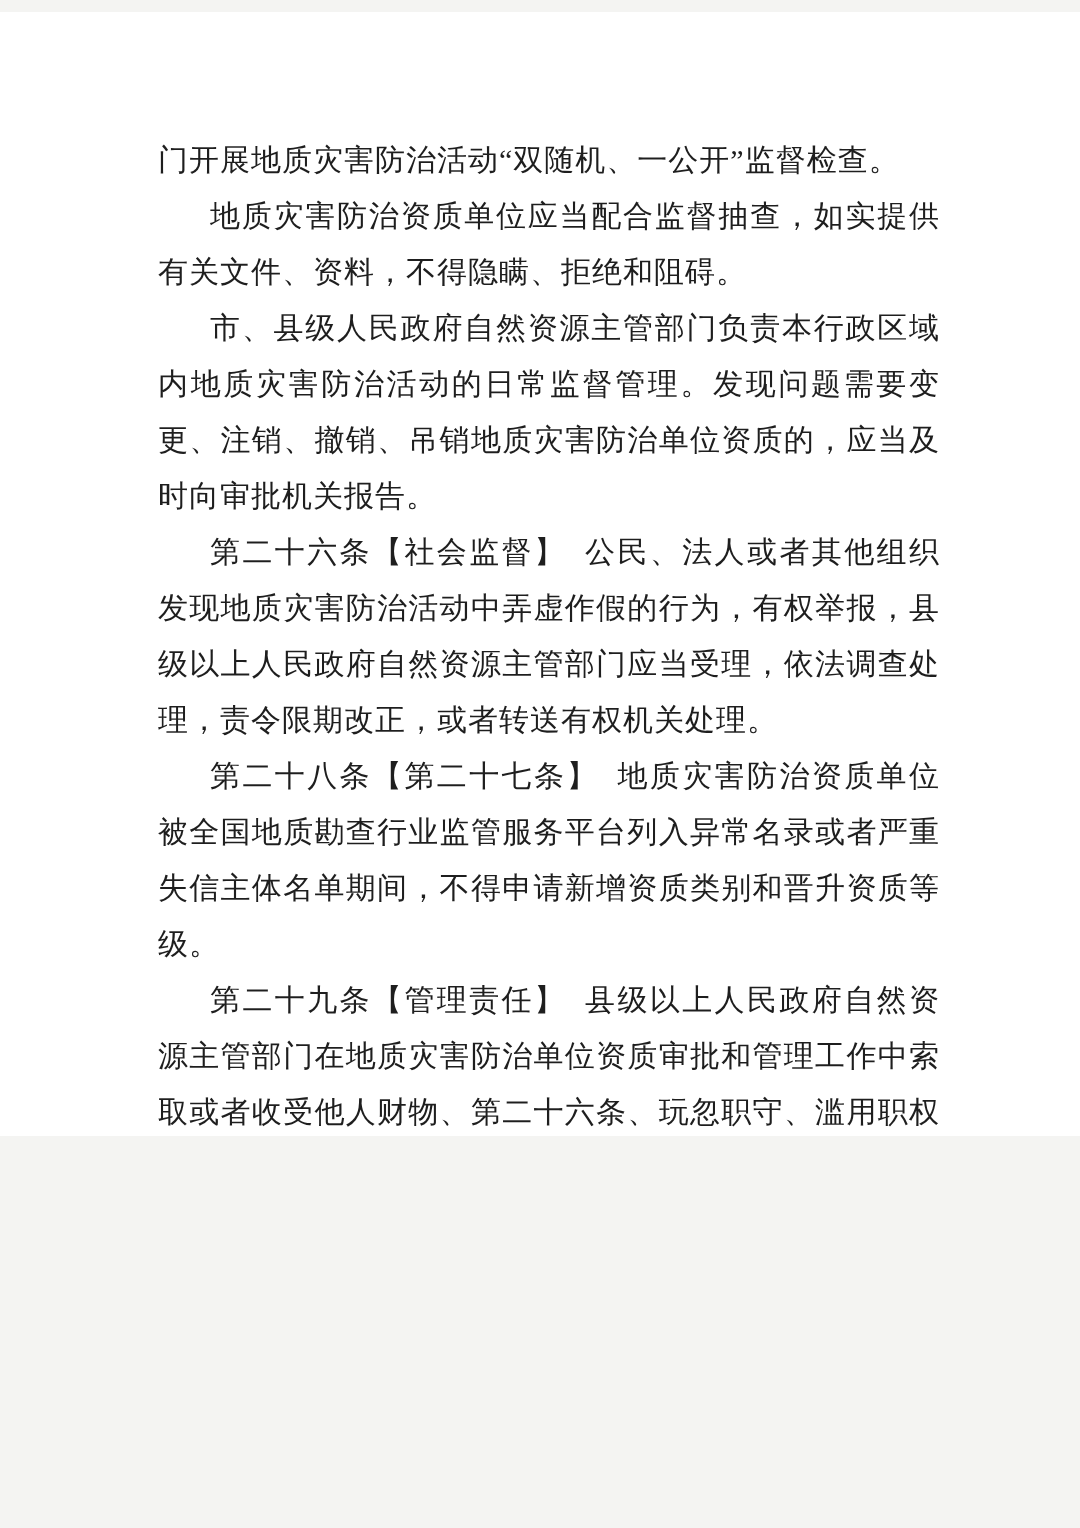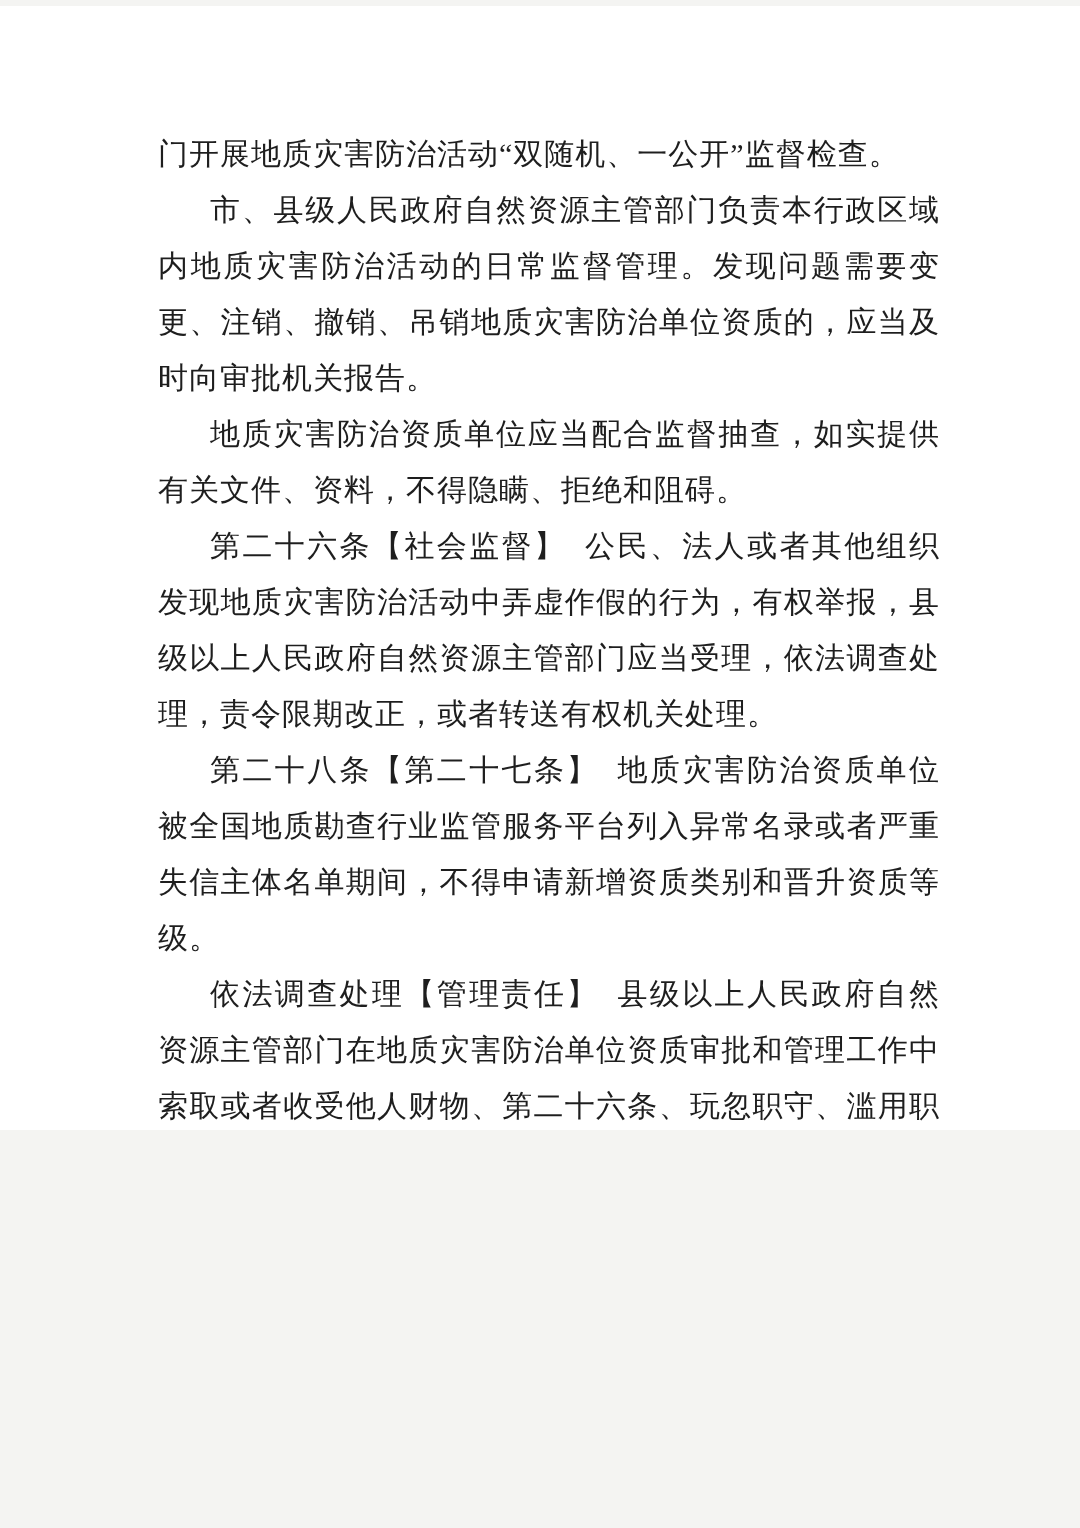--- a/index.html
+++ b/index.html
@@ -9,21 +9,21 @@
   body {
     width: 1080px;
     height: 1528px;
     background: #f4f4f2;
     font-family: "Liberation Serif", "DejaVu Serif", serif;
   }
   .page {
     position: relative;
     width: 1080px;
     height: 1124px;
-    margin: 6px auto;
+    margin: 12px auto;
     background: #ffffff;
     overflow: hidden;
     color: #1e1e1e;
   }
   .doc-body {
     position: absolute;
     left: 158px;
     top: 120px;
     width: 782px;
   }
@@ -64,28 +64,28 @@
 </style>
 </head>
 <body>
 
 <div class="page">
 
   <div class="doc-body">
 
     <p class="para no-indent"><span class="p-text">门开展地质灾害防治活动“双随机、一公开”监督检查。</span></p>
 
+    <p class="para"><span class="p-text">地质灾害防治资质单位应当配合监督抽查，如实提供有关文件、资料，不得隐瞒、拒绝和阻碍。</span></p>
+
     <p class="para"><span class="p-text">市、县级人民政府自然资源主管部门负责本行政区域内地质灾害防治活动的日常监督管理。发现问题需要变更、注销、撤销、吊销地质灾害防治单位资质的，应当及时向审批机关报告。</span></p>
-
-    <p class="para"><span class="p-text">地质灾害防治资质单位应当配合监督抽查，如实提供有关文件、资料，不得隐瞒、拒绝和阻碍。</span></p>
 
     <p class="para"><span class="p-head">第二十六条【社会监督】</span><span class="p-text">公民、法人或者其他组织发现地质灾害防治活动中弄虚作假的行为，有权举报，县级以上人民政府自然资源主管部门应当受理，依法调查处理，责令限期改正，或者转送有权机关处理。</span></p>
 
 
     <p class="para"><span class="p-head">第二十八条【第二十七条】</span><span class="p-text">地质灾害防治资质单位被全国地质勘查行业监管服务平台列入异常名录或者严重失信主体名单期间，不得申请新增资质类别和晋升资质等级。</span></p>
 
-    <p class="para"><span class="p-head">依法调查处理【管理责任】</span><span class="p-text">县级以上人民政府自然资源主管部门在地质灾害防治单位资质审批和管理工作中索取或者收受他人财物、第二十六条、玩忽职守、滥用职权的，对直接负责的主管人员和其他直接责任人员依法给予处分</span></p>
+    <p class="para"><span class="p-head">第二十九条【管理责任】</span><span class="p-text">县级以上人民政府自然资源主管部门在地质灾害防治单位资质审批和管理工作中索取或者收受他人财物、第二十六条、玩忽职守、滥用职权的，对直接负责的主管人员和其他直接责任人员依法给予处分</span></p>
 
   </div>
 
   <div class="page-number">10</div>
 
 </div>
 
 </body></html>

